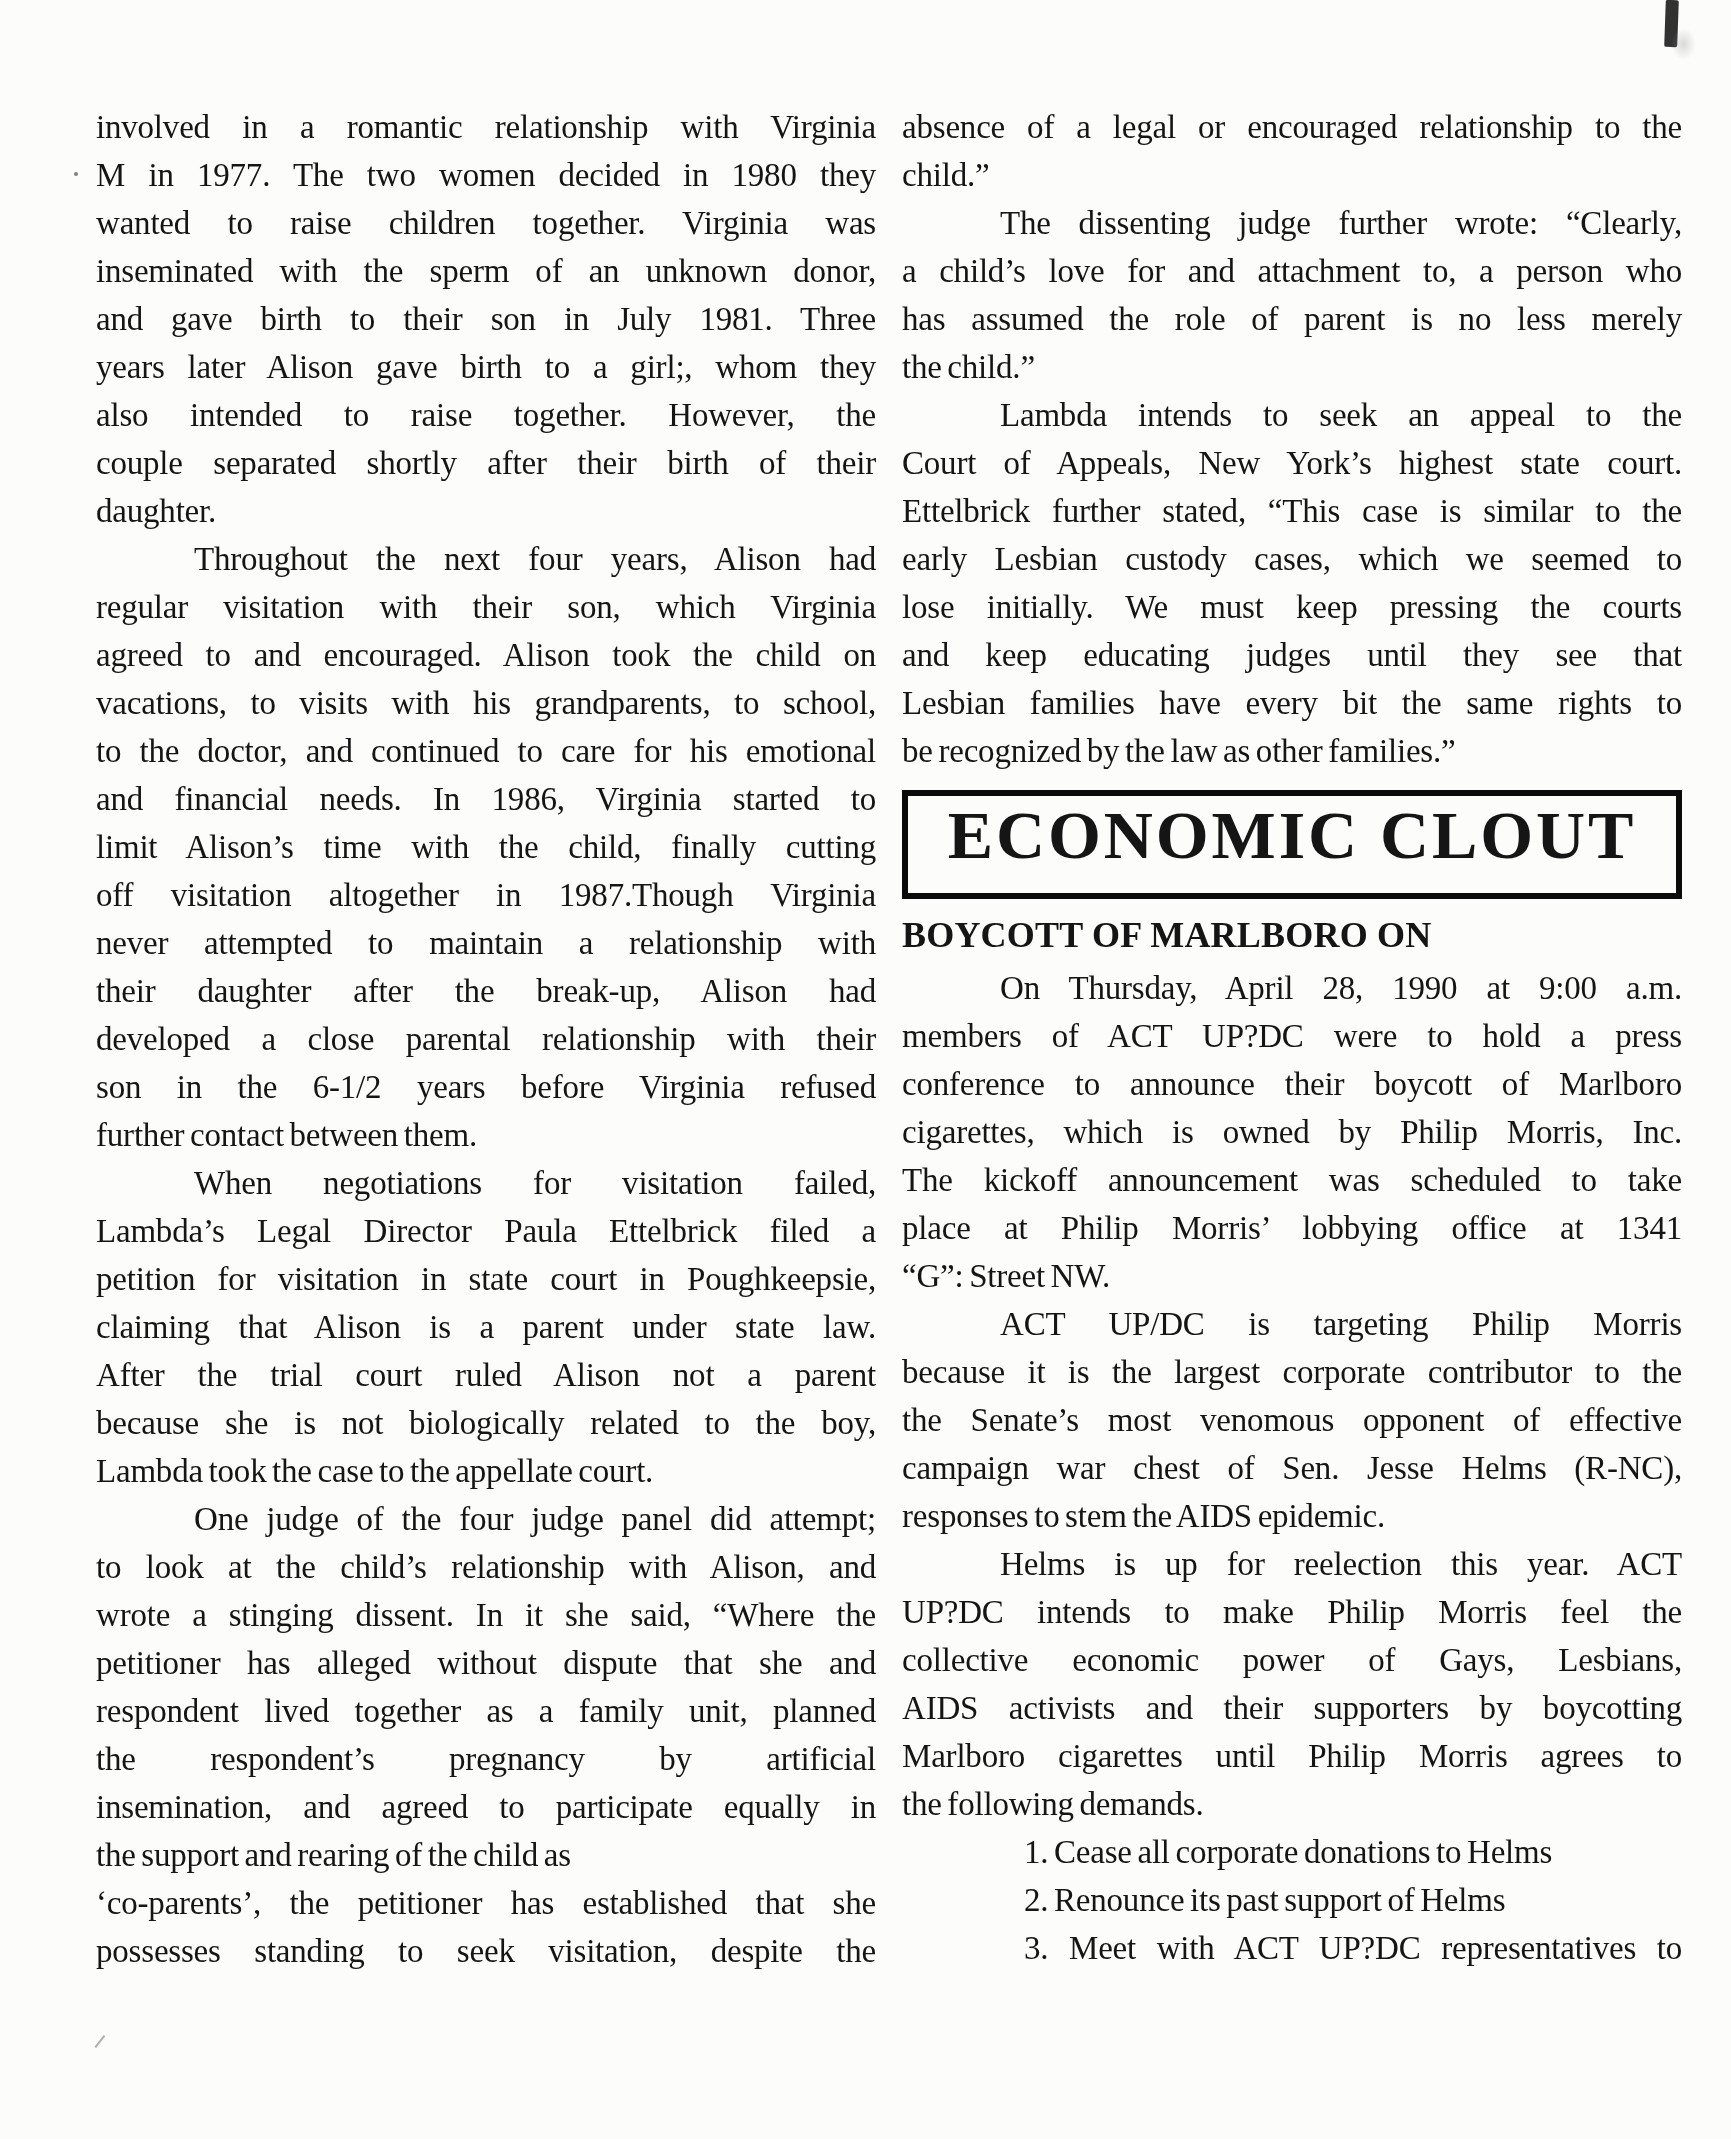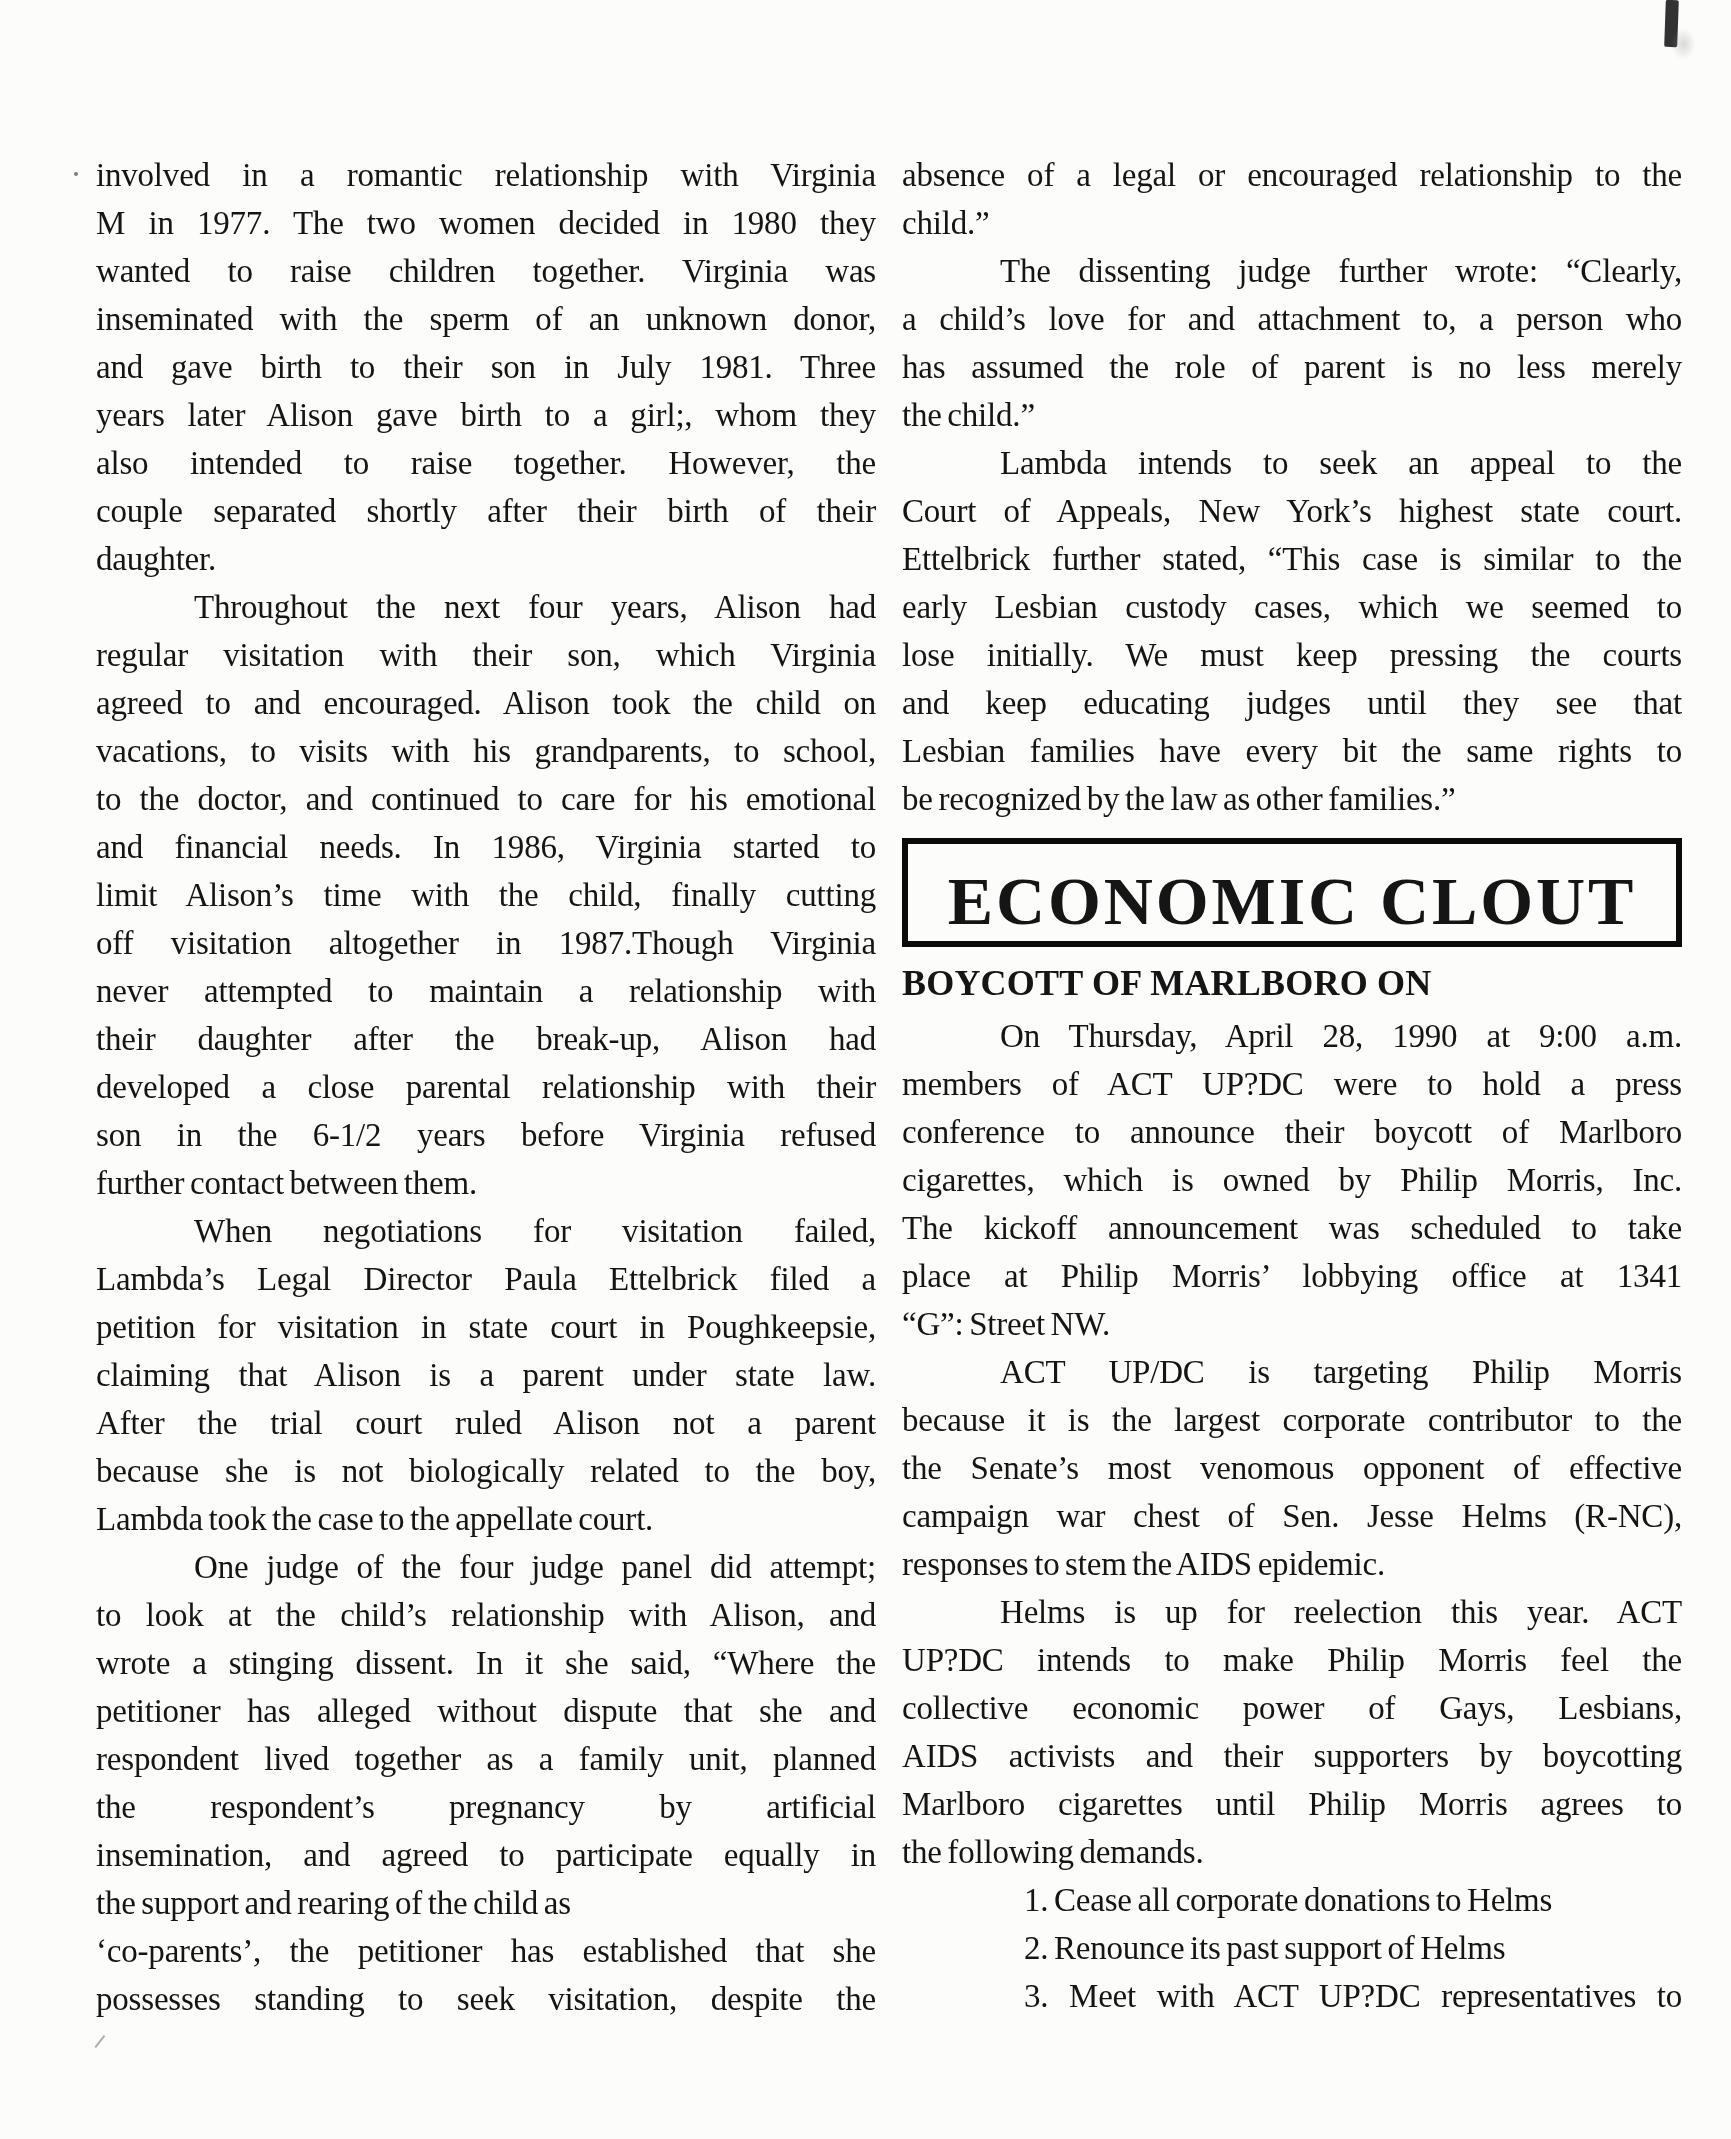--- a/index.html
+++ b/index.html
@@ -10,21 +10,21 @@
   .page{
     position:relative;
     width:1731px;height:2140px;
     background:var(--paper);
     color:var(--ink);
     font-family:"Liberation Serif","DejaVu Serif",serif;
     overflow:hidden;
   }
   .columns{
     position:absolute;left:96px;top:103px;
-    display:flex;gap:26px;margin-top:48px;
+    display:flex;gap:26px;
   }
   .col{width:780px;}
   .para{margin:0;}
   .line{
     font-size:33px;
     line-height:48px;
     letter-spacing:-0.2px;
     word-spacing:-2.4px;
     white-space:normal;
   }
@@ -32,21 +32,21 @@
     text-align:justify;
     text-align-last:justify;
     text-justify:inter-word;
   }
   .line.indent{text-indent:98px;}
   .list-line{padding-left:122px;}
   .section-box{
     border:6.8px solid #0b0b0b;
     height:97px;
     margin:14.6px 0 10.7px 0;
-    display:flex;align-items:flex-end;justify-content:center;
+    display:flex;align-items:flex-start;justify-content:center;
     background:var(--paper);
   }
   .section-title{
     font-weight:bold;
     font-size:68px;
     letter-spacing:2.9px;
     white-space:nowrap;
   }
   .subhead{
     margin:8.8px 0 2.9px 0;

